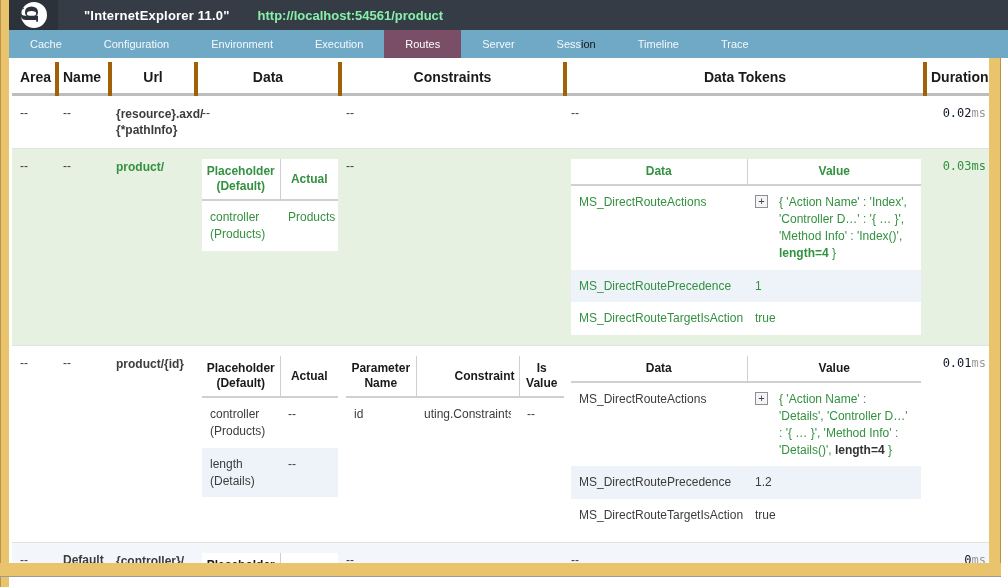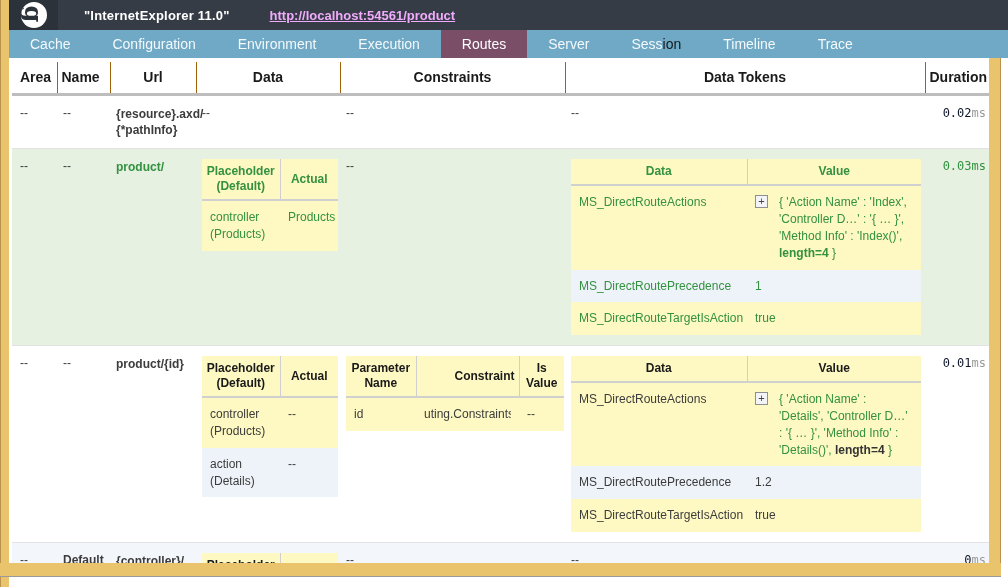--- a/index.html
+++ b/index.html
@@ -10,57 +10,57 @@
   .frame-left  { position:absolute; left:0; top:0; width:9px; height:587px; background:#eac46c; border-left:1px solid #b9934b; }
   .frame-right { position:absolute; left:989px; top:58px; width:12px; height:519px; background:#eac46c; border-right:1px solid #b9934b; }
   .frame-bottom{ position:absolute; left:0; top:563px; width:1001px; height:14px; background:#eac46c; border-bottom:1px solid #9a9a9a; }
 
   
   .topbar { position:absolute; left:9px; top:0; width:999px; height:30px; background:#363c45; display:flex; align-items:center; }
   .logo-box { width:49px; height:30px; background:#2c3239; display:flex; align-items:center; justify-content:center; }
   .logo-circle { width:26px; height:26px; border-radius:50%; background:#fff; display:flex; align-items:center; justify-content:center; overflow:hidden; }
   .logo-g { font-family:"DejaVu Serif", serif; font-weight:bold; font-size:24px; line-height:1; color:#2c3239; transform:rotate(90deg); margin-top:-3px; }
   .title { color:#fff; font-size:13px; font-weight:bold; margin-left:26px; letter-spacing:.2px; }
-  .url { color:#f0abfc; font-size:13px; font-weight:bold; margin-left:40px;text-decoration:underline; }
+  .url { color:#86efac; font-size:13px; font-weight:bold; margin-left:28px; }
 
   
   .tabbar { position:absolute; left:9px; top:30px; width:999px; height:28px; background:#6fa9c6; display:flex; align-items:stretch; }
-  .tab { display:flex; align-items:center; padding:0 21px; font-size:14px; color:#f4f9fb; cursor:default; white-space:nowrap; }
+  .tab { display:flex; align-items:center; padding:0 21px; font-size:11px; color:#f4f9fb; cursor:default; white-space:nowrap; }
   .tab .dark { color:#14171a; }
   .tab.active { background:#7b4e68; color:#fff; }
 
   
   .content { position:absolute; left:9px; top:58px; width:980px; height:505px; background:#fff; overflow:hidden; }
 
   table.routes { border-collapse:collapse; table-layout:fixed; width:977px; margin:4px 0 0 3px; }
   table.routes col.c-area{width:45px} table.routes col.c-name{width:53px} table.routes col.c-url{width:86px}
   table.routes col.c-data{width:144px} table.routes col.c-cons{width:225px} table.routes col.c-tok{width:360px} table.routes col.c-dur{width:64px}
 
-  table.routes > thead th { font-size:14px; font-weight:bold; color:#1a1a1a; padding:7px 4px 8px; border-right:1px solid #a16207; border-bottom:3px solid #bdbdbd; text-align:center; white-space:nowrap; }
+  table.routes > thead th { font-size:14px; font-weight:bold; color:#1a1a1a; padding:7px 4px 8px; border-right:4px solid #a16207; border-bottom:3px solid #bdbdbd; text-align:center; white-space:nowrap; }
   table.routes > thead th:first-child { text-align:left; padding-left:8px; }
   table.routes > thead th.h-name { text-align:left; }
   table.routes > thead th:last-child { border-right:none; text-align:right; padding-right:2px; }
 
   table.routes > tbody > tr { border-top:1px solid #e2e2e2; }
   table.routes > tbody > tr > td { vertical-align:top; padding:10px 6px; font-size:12px; color:#3c3c3c; }
   td.cell-area { padding-left:8px !important; }
   td.cell-dur { text-align:right; padding-right:3px !important; white-space:nowrap; }
   .mono { font-family:"DejaVu Sans Mono", monospace; font-size:12px; color:#0f172a; }
   .unit { color:#9a9a9a; font-family:"DejaVu Sans Mono", monospace; margin-left:0; }
   .url-line { display:block; line-height:1.35;font-weight:bold; }
   .bold { font-weight:bold; }
 
   
   tr.row-green { background:#e6f1e1; }
   tr.row-green > td, tr.row-green .url-line { color:#339140; }
   tr.row-green td.cell-dur .mono, tr.row-green td.cell-dur .unit { color:#339140; }
   tr.row-blue { background:#f3f6fa; }
 
   
-  table.sub { border-collapse:collapse; table-layout:fixed; background:#fef9c3; }
+  table.sub { border-collapse:collapse; table-layout:fixed; background:#ffffff; }
   table.sub th { font-size:12px; font-weight:bold; color:#1a1a1a; text-align:center; padding:5px 4px; border-right:1px solid #cfcfcf; border-bottom:2px solid #d0d0d0; line-height:1.25; }
   table.sub th:last-child { border-right:none; }
   table.sub td { font-size:12px; color:#3c3c3c; padding:8px 8px; vertical-align:top; line-height:1.4; }
   table.sub tr.stripe { background:#eef3f9; }
   tr.row-green table.sub th, tr.row-green table.sub td { color:#339140; }
 
   table.sub.t-data { width:136px; } table.sub.t-data col.k{width:78px} table.sub.t-data col.v{width:58px}
   table.sub.t-cons { width:218px; } table.sub.t-cons col.p{width:70px} table.sub.t-cons col.c{width:103px} table.sub.t-cons col.m{width:45px}
   table.sub.t-cons th.num{ text-align:right; }
   table.sub.t-tok { width:350px; } table.sub.t-tok col.k{width:176px} table.sub.t-tok col.v{width:174px}
@@ -247,21 +247,21 @@
                 <th>Placeholder (Default)</th>
                 <th>Actual</th>
               </tr>
                 </thead>
               <tbody>
                 <tr>
                     <td>controller (Products)</td>
                     <td>--</td>
                   </tr>
                 <tr class="stripe">
-                    <td>action (Details)</td>
+                    <td>length (Details)</td>
                     <td>--</td>
                   </tr>
               </tbody>
             </table>
           </td>
           <td>
             <table class="sub t-cons">
               <colgroup>
                   <col class="p">
                   <col class="c">

